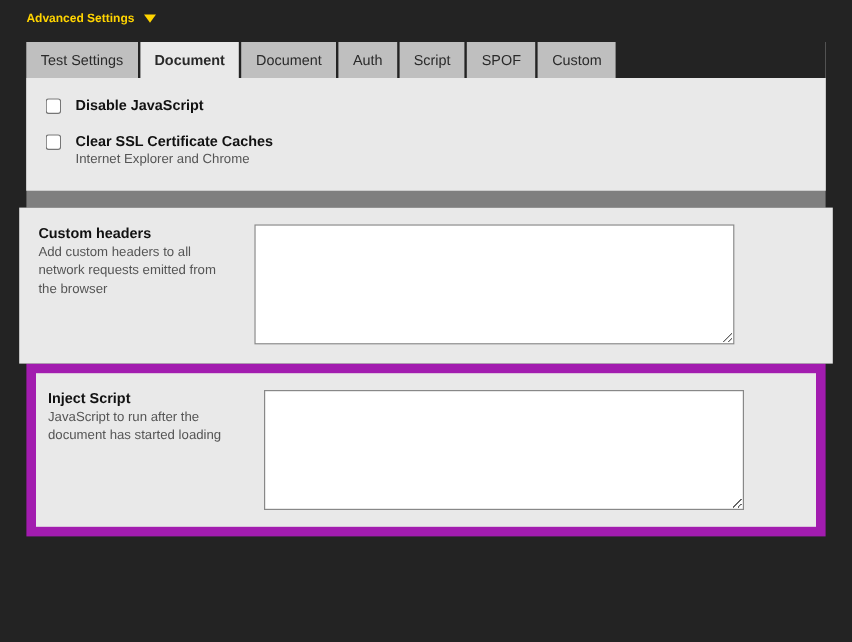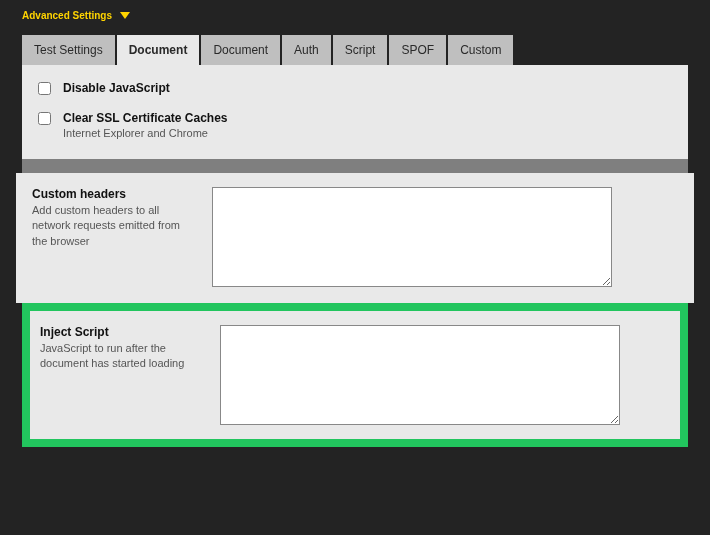--- a/index.html
+++ b/index.html
@@ -108,21 +108,21 @@
   textarea {
     width: 400px;
     height: 100px;
     resize: both;
     font-family: monospace;
     font-size: 11px;
     padding: 4px;
     border: 1px solid #888;
   }
   .highlight-wrap {
-    background: #22c55e;
+    background: #a21caf;
     margin: 0 22px;
     padding: 8px;
   }
   .highlight-inner {
     background: #e9e9e9;
     padding: 14px 10px 14px 10px;
   }
 </style>
 </head>
 <body>

